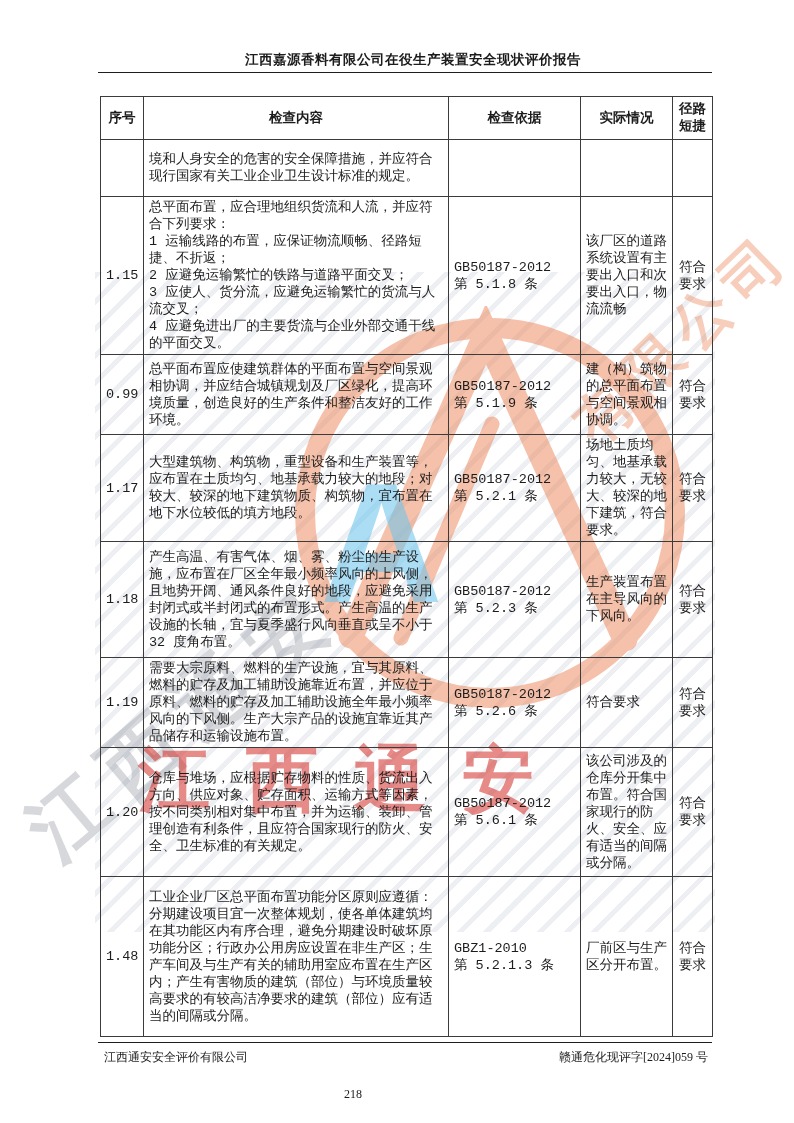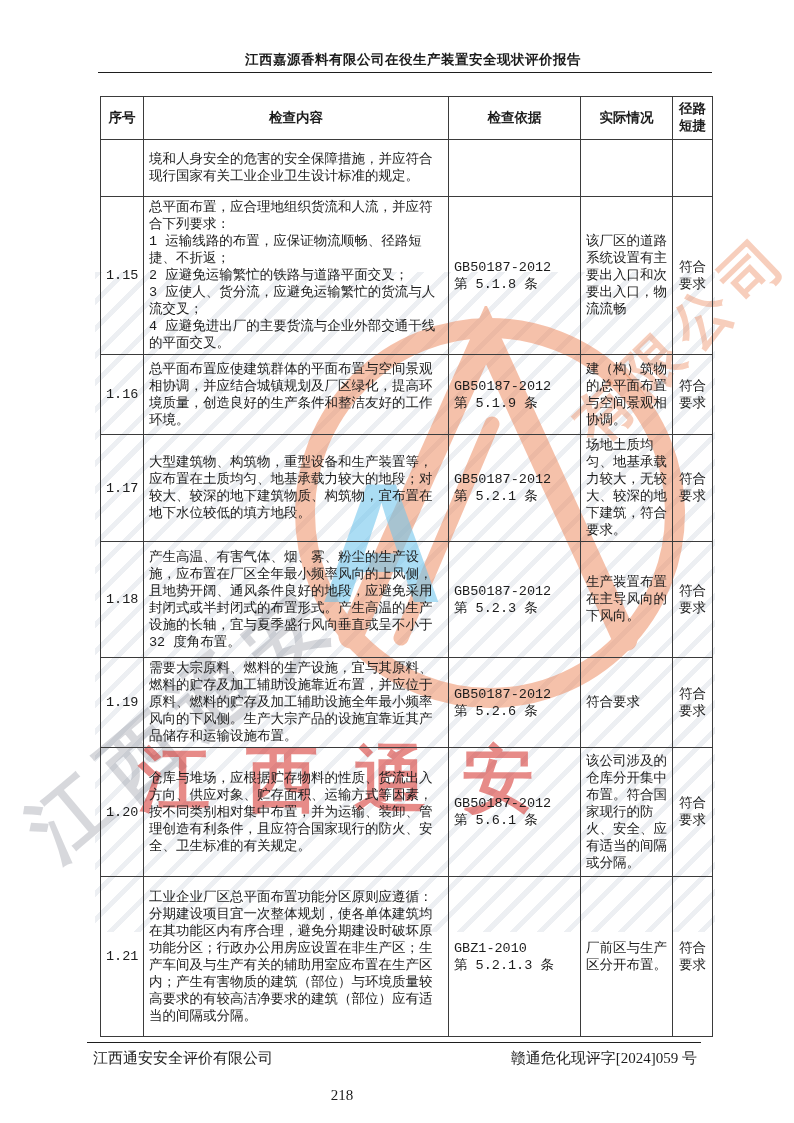--- a/index.html
+++ b/index.html
@@ -58,22 +58,22 @@
   .inspection th{font-weight:bold;text-align:center;height:38px;padding:2px 2px;}
   td.c-no{text-align:right;}
   td.c-content{text-align:left;white-space:pre-line;}
   td.c-basis{white-space:pre-line;}
   td.c-actual{text-align:left;white-space:pre-line;}
   td.c-concl{text-align:center;padding:2px 3px;}
   tr.r0{height:57px;} tr.r1{height:153px;} tr.r2{height:80px;} tr.r3{height:107px;}
   tr.r4{height:116px;} tr.r5{height:85px;} tr.r6{height:129px;} tr.r7{height:160px;}
   
   .doc-footer{
-    position:absolute;top:1042px;left:87px;width:614px;z-index:1;
-    border-top:1.5px solid #1e1e1e;font-size:15px;height:30px;
+    position:absolute;top:1042px;left:98px;width:614px;z-index:1;
+    border-top:1.5px solid #1e1e1e;font-size:12px;height:30px;
   }
   .doc-footer .f-company{position:absolute;left:6px;top:6px;}
   .doc-footer .f-page{position:absolute;left:215px;top:6px;width:80px;text-align:center;margin-top:38px;}
   .doc-footer .f-doc{position:absolute;right:4px;top:6px;}
 </style>
 </head>
 <body>
 
 <div class="page">
 
@@ -124,21 +124,21 @@
 1 运输线路的布置，应保证物流顺畅、径路短捷、不折返；
 2 应避免运输繁忙的铁路与道路平面交叉；
 3 应使人、货分流，应避免运输繁忙的货流与人流交叉；
 4 应避免进出厂的主要货流与企业外部交通干线的平面交叉。</td>
         <td class="c-basis">GB50187-2012
 第 5.1.8 条</td>
         <td class="c-actual">该厂区的道路系统设置有主要出入口和次要出入口，物流流畅</td>
         <td class="c-concl">符合要求</td>
       </tr>
       <tr class="r2">
-        <td class="c-no">1.16</td>
+        <td class="c-no">0.99</td>
         <td class="c-content">总平面布置应使建筑群体的平面布置与空间景观相协调，并应结合城镇规划及厂区绿化，提高环境质量，创造良好的生产条件和整洁友好的工作环境。</td>
         <td class="c-basis">GB50187-2012
 第 5.1.9 条</td>
         <td class="c-actual">建（构）筑物的总平面布置与空间景观相协调。</td>
         <td class="c-concl">符合要求</td>
       </tr>
       <tr class="r3">
         <td class="c-no">1.17</td>
         <td class="c-content">大型建筑物、构筑物，重型设备和生产装置等，应布置在土质均匀、地基承载力较大的地段；对较大、较深的地下建筑物质、构筑物，宜布置在地下水位较低的填方地段。</td>
         <td class="c-basis">GB50187-2012
@@ -164,21 +164,21 @@
       </tr>
       <tr class="r6">
         <td class="c-no">1.20</td>
         <td class="c-content">仓库与堆场，应根据贮存物料的性质、货流出入方向、供应对象、贮存面积、运输方式等因素，按不同类别相对集中布置，并为运输、装卸、管理创造有利条件，且应符合国家现行的防火、安全、卫生标准的有关规定。</td>
         <td class="c-basis">GB50187-2012
 第 5.6.1 条</td>
         <td class="c-actual">该公司涉及的仓库分开集中布置。符合国家现行的防火、安全、应有适当的间隔或分隔。</td>
         <td class="c-concl">符合要求</td>
       </tr>
       <tr class="r7">
-        <td class="c-no">1.21</td>
+        <td class="c-no">1.48</td>
         <td class="c-content">工业企业厂区总平面布置功能分区原则应遵循：分期建设项目宜一次整体规划，使各单体建筑均在其功能区内有序合理，避免分期建设时破坏原功能分区；行政办公用房应设置在非生产区；生产车间及与生产有关的辅助用室应布置在生产区内；产生有害物质的建筑（部位）与环境质量较高要求的有较高洁净要求的建筑（部位）应有适当的间隔或分隔。</td>
         <td class="c-basis">GBZ1-2010
 第 5.2.1.3 条</td>
         <td class="c-actual">厂前区与生产区分开布置。</td>
         <td class="c-concl">符合要求</td>
       </tr>
     </tbody>
   </table>
 
   <div class="doc-footer">

